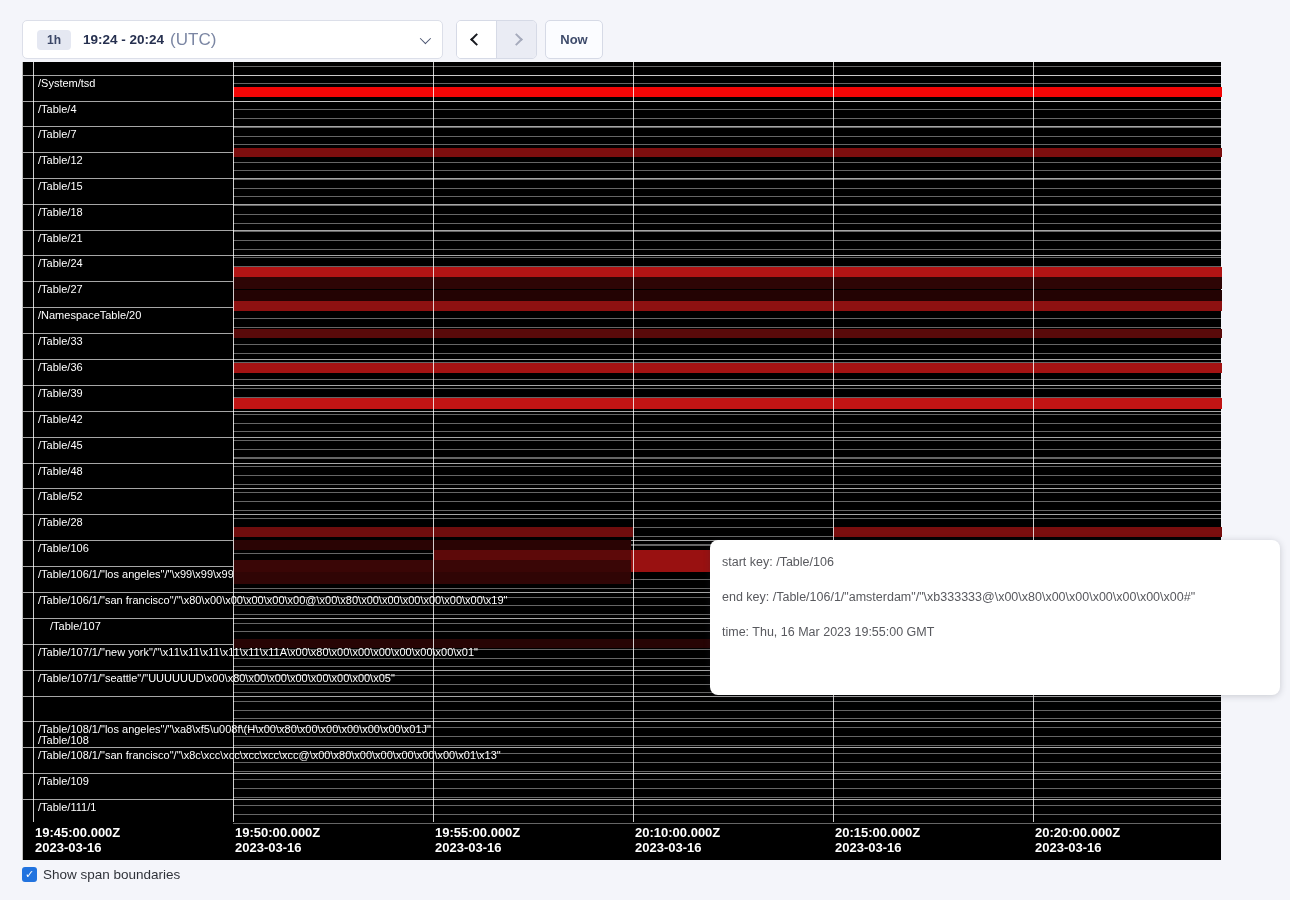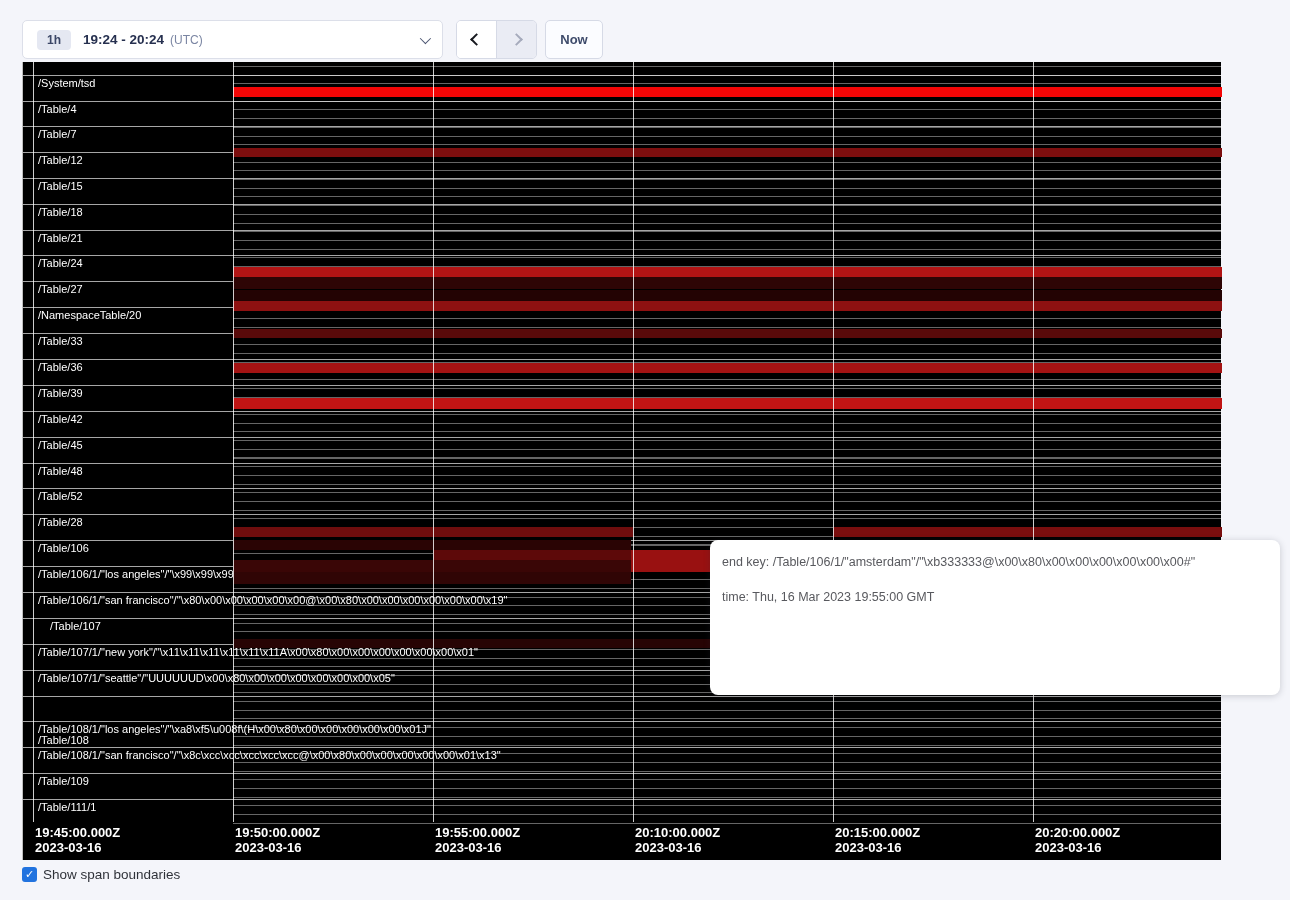--- a/index.html
+++ b/index.html
@@ -7,21 +7,21 @@
     font-family:"Liberation Sans", sans-serif; background:#f4f5fa; }
   .abs { position:absolute; }
 
   
   .time-select { left:22px; top:20px; width:421px; height:39px; background:#fff;
     border:1px solid #dcdfe9; border-radius:5px; display:flex; align-items:center;
     padding:0 14px; gap:12px; cursor:pointer; }
   .preset-badge { background:#e5e8f2; color:#3c4767; font-weight:700; font-size:12px;
     padding:3px 10px; border-radius:4px; }
   .range-text { color:#26304f; font-weight:700; font-size:13.5px; }
-  .tz-text { color:#7b86a3; font-size:12px; margin-left:-6px; }
+  .tz-text { color:#7b86a3; font-size:17px; margin-left:-6px; }
   .caret-down { margin-left:auto; width:8px; height:8px; border:solid #4a5470;
     border-width:0 1.6px 1.6px 0; transform:rotate(45deg) translateY(-2px); }
   .nav-group { left:456px; top:20px; width:81px; height:39px; display:flex;
     border:1px solid #d6dae6; border-radius:5px; overflow:hidden; }
   .nav-btn { flex:1; display:grid; place-items:center; cursor:pointer; }
   .nav-prev { background:#fff; }
   .nav-next { background:#eaecf4; border-left:1px solid #d6dae6; }
   .chev { width:9px; height:9px; border-style:solid; }
   .chev-left  { border-color:#17191f; border-width:0 2.8px 2.8px 0; transform:rotate(135deg); }
   .chev-right { border-color:#a6abbc; border-width:0 2.8px 2.8px 0; transform:rotate(-45deg); }
@@ -192,20 +192,21 @@
         <div class="tick-date">2023-03-16</div>
       </div>
       <div class="tick" style="left: 1010px;">
         <div class="tick-time">20:20:00.000Z</div>
         <div class="tick-date">2023-03-16</div>
       </div>
     </div>
 </div>
 
 <div class="abs tooltip">
+  <div>start key: /Table/106</div>
   <div>end key: /Table/106/1/"amsterdam"/"\xb333333@\x00\x80\x00\x00\x00\x00\x00\x00#"</div>
   <div>time: Thu, 16 Mar 2023 19:55:00 GMT</div>
 </div>
 
 <div class="abs footer">
   <span class="cb">✓</span>
   <span class="cb-label">Show span boundaries</span>
 </div>
 
 </body></html>

